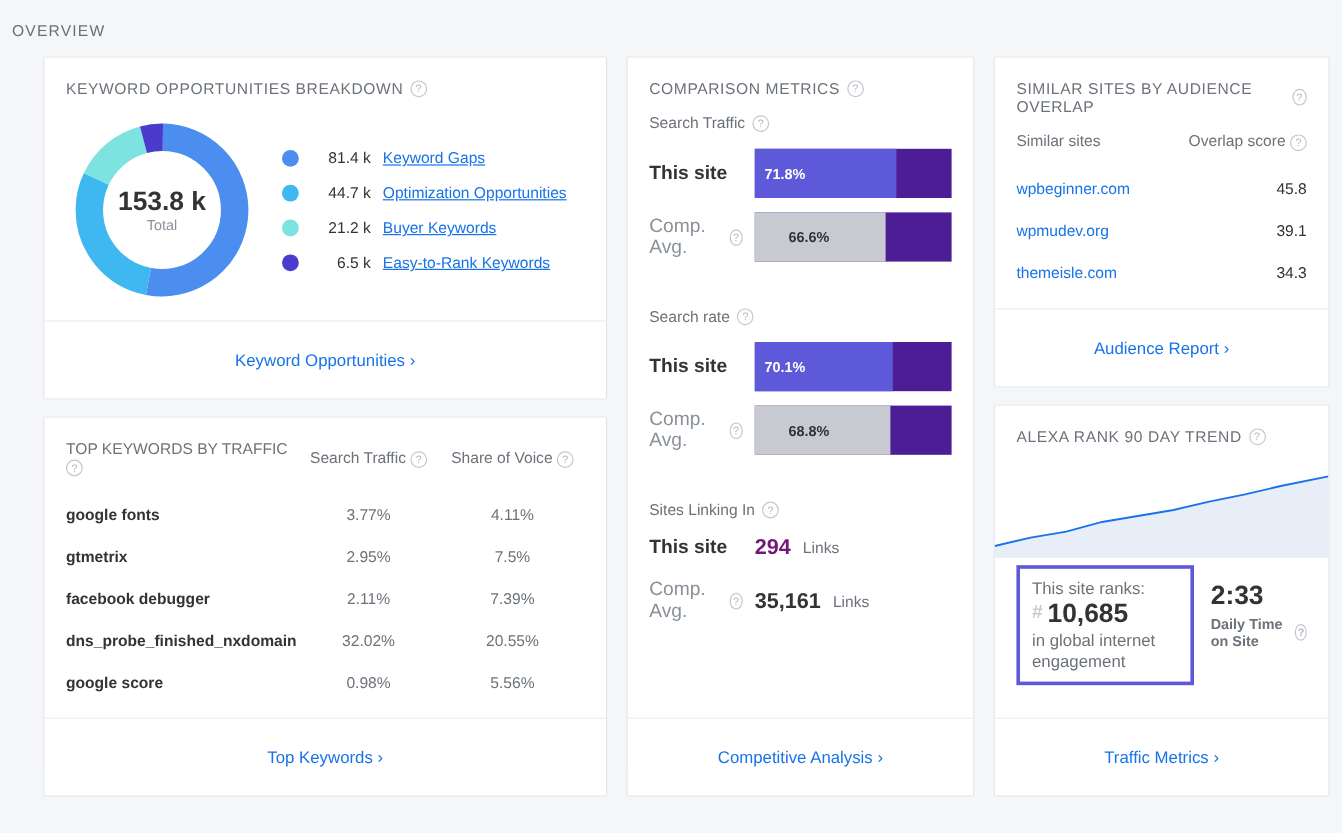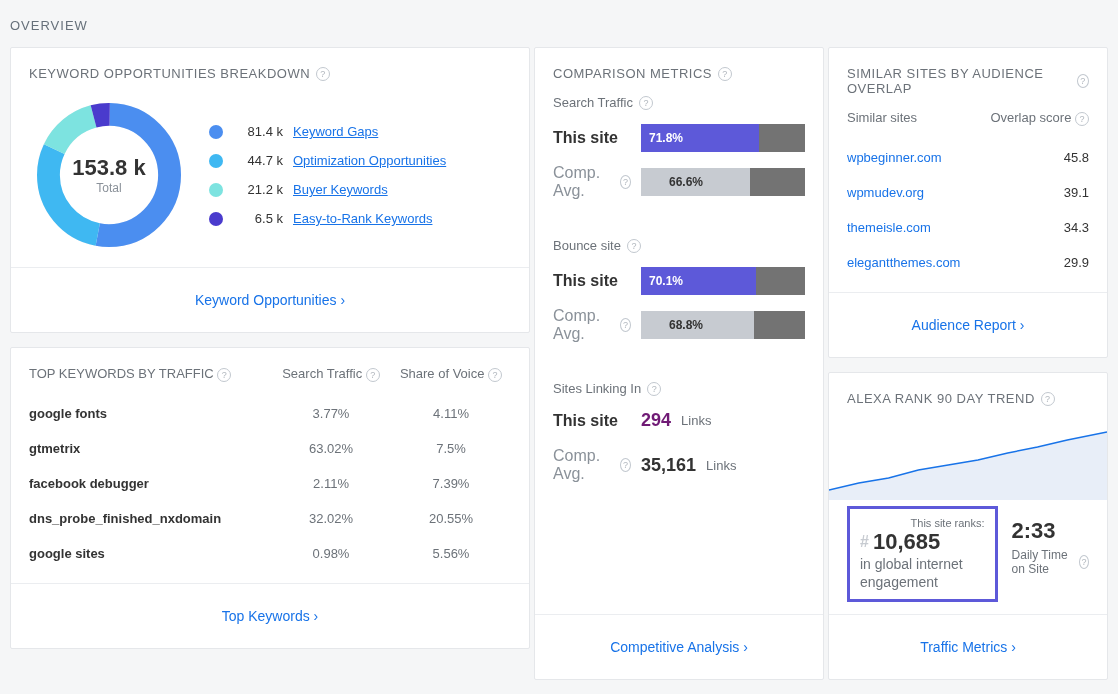--- a/index.html
+++ b/index.html
@@ -1,18 +1,18 @@
 <!DOCTYPE html>
 <html><head>
 <meta charset="utf-8">
 <style>
 * { box-sizing: border-box; margin: 0; padding: 0; }
 body { font-family: -apple-system, BlinkMacSystemFont, "Segoe UI", Helvetica, Arial, sans-serif; background: #f5f6f7; color: #6c7279; font-size: 13px; padding: 10px; width: 1118px; }
 .overview-title { font-size: 13px; letter-spacing: 1px; color: #66707a; padding: 8px 0 14px 0; font-weight: 500; }
-.grid { display: flex; gap: 4px; }
+.grid { display: flex; gap: 16px; margin-left: 26px; }
 .col { flex: 1; display: flex; flex-direction: column; gap: 14px; }
 .col.narrow { flex: 0 0 280px; }
 .card { background: #fff; border: 1px solid #e5e7ea; border-radius: 2px; display: flex; flex-direction: column; }
 .card-body { padding: 18px 18px 12px 18px; flex: 1; }
 .card-title { font-size: 13px; letter-spacing: .5px; color: #6c7279; font-weight: 500; display: flex; align-items: center; gap: 6px; margin-bottom: 14px; }
 .card-footer { border-top: 1px solid #ebedf0; text-align: center; padding: 24px 0; }
 .card-footer a { color: #1873e8; font-size: 14px; text-decoration: none; font-weight: 400; }
 .info-icon { display: inline-flex; width: 14px; height: 14px; border: 1px solid #c2c8cf; border-radius: 50%; align-items: center; justify-content: center; font-size: 9px; color: #b0b6bd; cursor: default; }
 .info-icon::before { content: "?"; }
 
@@ -35,21 +35,21 @@
 .tk-table thead th:nth-child(2), .tk-table thead th:nth-child(3){ width:120px; }
 .tk-table td { padding: 10px 0; font-size: 13px; }
 .tk-table td.kw { font-weight: 600; color: #333; }
 
 
 .section-label { font-size: 13px; color: #6c7279; margin: 12px 0 14px 0; display: flex; align-items: center; gap: 6px; }
 .metric-row { display: flex; align-items: center; gap: 10px; margin-bottom: 12px; }
 .metric-label { flex: 0 0 78px; font-size: 16px; color: #333; display:flex; align-items:center; gap:4px;}
 .metric-label.bold { font-weight: 600; }
 .metric-label.muted { color: #8a9199; font-weight: 400; }
-.bar-outer { flex: 1; height: 28px; background: #737373; position: relative; }
+.bar-outer { flex: 1; height: 41px; background: #4c1d95; position: relative; }
 .bar-inner { height: 100%; display: flex; align-items: center; padding-left: 8px; font-size: 12px; font-weight: 600; }
 .bar-inner.purple { background: #5d59d9; color: #fff; }
 .bar-inner.gray { background: #c7cbd1; color: #333; padding-left: 28px; }
 .links-row { display: flex; align-items: center; gap: 10px; margin-bottom: 16px; }
 .links-row .val { font-size: 18px; font-weight: 600; color: #333; }
 .links-row .val.blue { color: #701a75; }
 .links-row .unit { font-size: 13px; color: #6c7279; }
 .spacer { height: 14px; }
 
 
@@ -57,26 +57,26 @@
 .ss-row { display: flex; justify-content: space-between; padding: 10px 0; }
 .ss-row a { color: #1873e8; text-decoration: none; }
 .ss-row .score { color: #333; }
 
 
 .trend-card .card-body { padding: 18px 0 12px 0; }
 .trend-title { padding: 0 18px; }
 .spark { width: 100%; height: 80px; display: block; }
 .rank-row { display: flex; gap: 14px; padding: 0 18px; margin-top: 6px; }
 .rank-box { border: 3px solid #5d59d9; padding: 8px 10px; }
-.rank-box .lbl { font-size: 11px; color: #6c7279; text-align: right; }
+.rank-box .lbl { font-size: 14px; color: #6c7279; }
 .rank-box .num { font-size: 22px; font-weight: 700; color: #333; display: flex; align-items: center; gap: 4px; }
 .rank-box .hash { color: #c7cbd1; font-size: 16px; }
 .rank-box .sub { font-size: 14px; color: #6c7279; line-height: 1.3; }
 .time-box .num { font-size: 22px; font-weight: 700; color: #333; margin-top:12px; }
-.time-box .sub { font-size: 12px; color: #6c7279; display:flex; align-items:center; gap:4px; margin-top:4px;}
+.time-box .sub { font-size: 12px; color: #6c7279; display:flex; align-items:center; gap:4px; margin-top:4px;font-weight:bold;}
 
 .chev::after { content: " ›"; }
 </style>
 </head>
 <body>
 
 <div class="overview-title">OVERVIEW</div>
 
 <div class="grid">
 
@@ -151,35 +151,35 @@
             </tr>
           </thead>
           <tbody>
             <tr>
                 <td class="kw">google fonts</td>
                 <td class="center">3.77%</td>
                 <td class="center">4.11%</td>
               </tr>
             <tr>
                 <td class="kw">gtmetrix</td>
-                <td class="center">63.02%</td>
+                <td class="center">2.95%</td>
                 <td class="center">7.5%</td>
               </tr>
             <tr>
                 <td class="kw">facebook debugger</td>
                 <td class="center">2.11%</td>
                 <td class="center">7.39%</td>
               </tr>
             <tr>
                 <td class="kw">dns_probe_finished_nxdomain</td>
                 <td class="center">32.02%</td>
                 <td class="center">20.55%</td>
               </tr>
             <tr>
-                <td class="kw">google sites</td>
+                <td class="kw">google score</td>
                 <td class="center">0.98%</td>
                 <td class="center">5.56%</td>
               </tr>
           </tbody>
         </table>
       </div>
       <div class="card-footer">
         <a href="#" class="chev">Top Keywords</a>
       </div>
     </div>
@@ -209,21 +209,21 @@
               <span>Comp. Avg.</span>
               <span class="info-icon"></span>
             </div>
           <div class="bar-outer">
               <div class="bar-inner gray" style="width:66.6%">66.6%</div>
             </div>
         </div>
 
         <div class="spacer"></div>
         <div class="section-label">
-          <span>Bounce site</span>
+          <span>Search rate</span>
           <span class="info-icon"></span>
         </div>
         <div class="metric-row">
           <div class="metric-label bold">This site</div>
           <div class="bar-outer">
               <div class="bar-inner purple" style="width:70.1%">70.1%</div>
             </div>
         </div>
         <div class="metric-row">
           <div class="metric-label muted">
@@ -275,24 +275,20 @@
             <a href="#">wpbeginner.com</a>
             <span class="score">45.8</span>
           </div>
         <div class="ss-row">
             <a href="#">wpmudev.org</a>
             <span class="score">39.1</span>
           </div>
         <div class="ss-row">
             <a href="#">themeisle.com</a>
             <span class="score">34.3</span>
-          </div>
-        <div class="ss-row">
-            <a href="#">elegantthemes.com</a>
-            <span class="score">29.9</span>
           </div>
       </div>
       <div class="card-footer">
         <a href="#" class="chev">Audience Report</a>
       </div>
     </div>
 
     <div class="card trend-card" style="flex:1">
       <div class="card-body">
         <div class="card-title trend-title">

